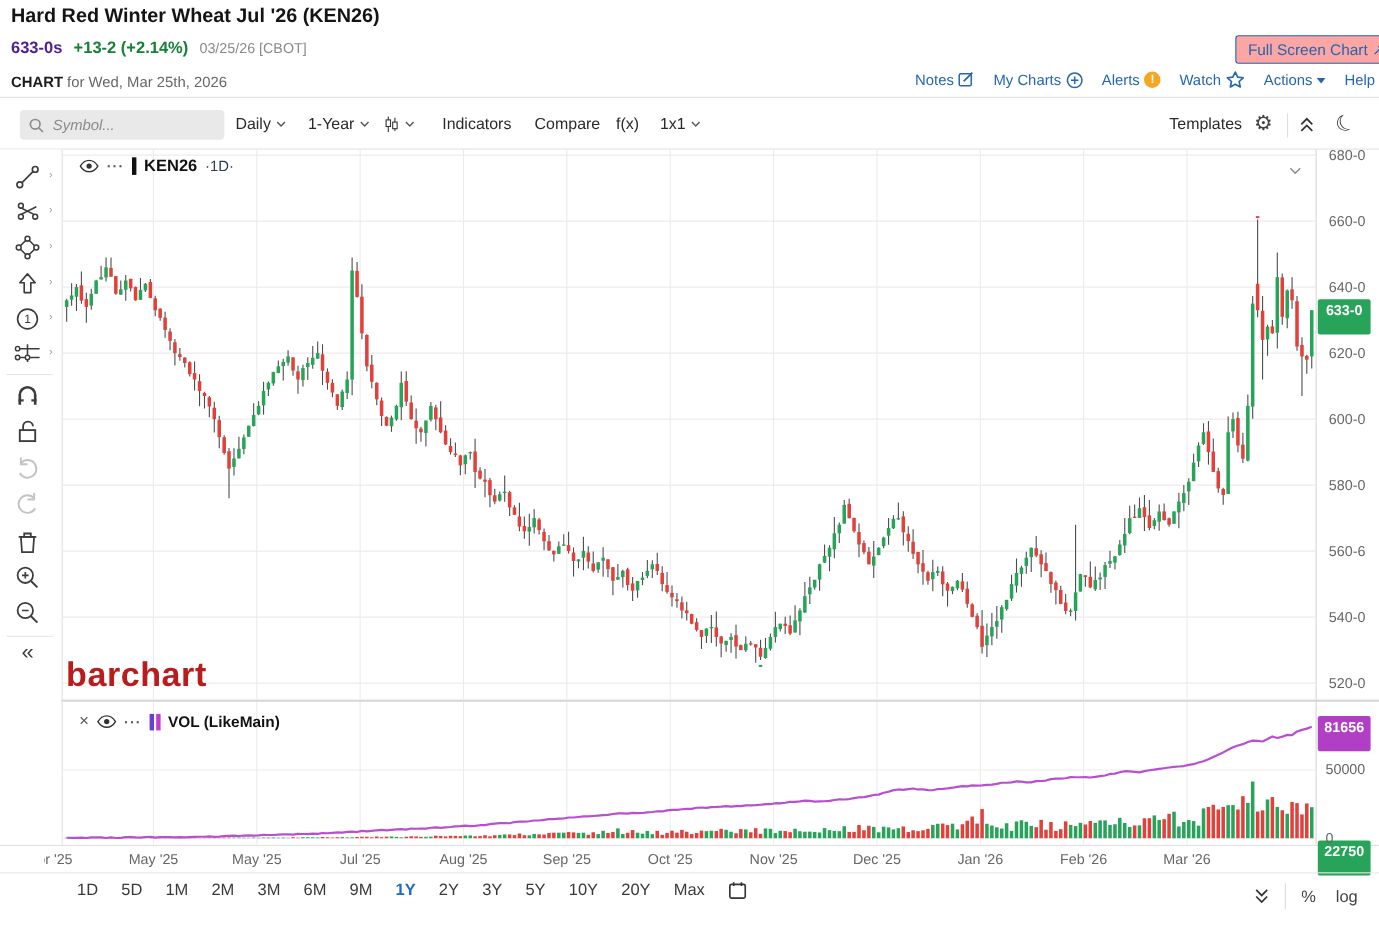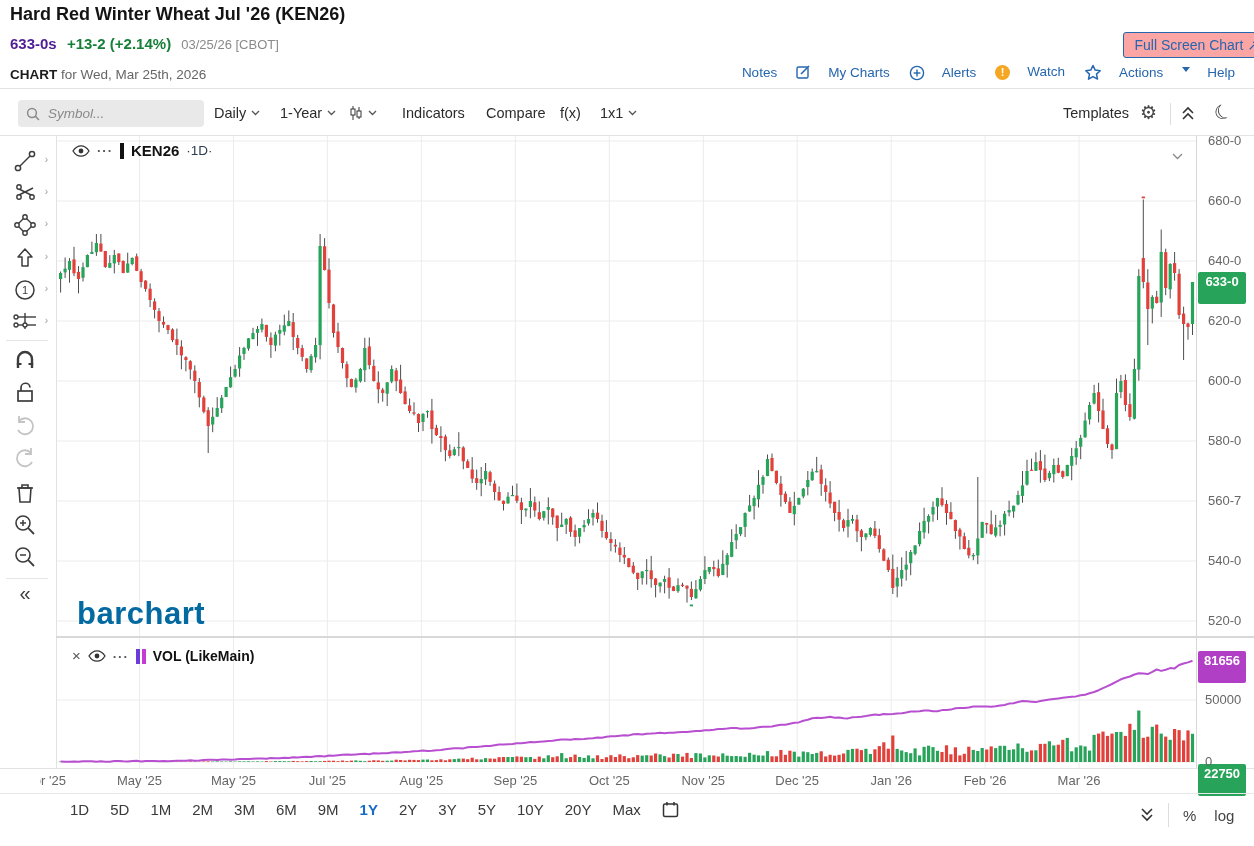--- a/index.html
+++ b/index.html
@@ -10,21 +10,21 @@
   .title{left:10px;top:4px;font-size:18px;font-weight:bold;color:#141414;}
   .quote-row{left:10px;top:35px;font-size:15px;}
   .last{font-weight:bold;color:#4c1d95;}
   .chg{font-weight:bold;color:#168039;margin-left:6px;}
   .sess{font-size:13px;color:#8a8a8a;margin-left:6px;}
   .fs-btn{right:6px;top:32px;height:24px;line-height:24px;padding:0 10px;border:1px solid #2566ae;
           border-radius:3px;color:#2566ae;font-size:14px;cursor:pointer;background:#fca5a5;}
   .chartfor{left:10px;top:67px;font-size:13.5px;color:#666;}
   .chartfor b{color:#1c1c1c;}
   .hlinks{right:6px;top:64px;display:flex;align-items:center;gap:17px;font-size:13.5px;color:#2566ae;}
-  .hlink{display:flex;align-items:flex-start;gap:19px;cursor:pointer;}
+  .hlink{display:flex;align-items:center;gap:4px;cursor:pointer;}
   .alert-badge{width:15px;height:15px;border-radius:50%;background:#f5a623;color:#fff;font-weight:bold;
                font-size:11px;text-align:center;line-height:15px;}
   .help-badge{width:14px;height:14px;border-radius:50%;border:1.5px solid #2566ae;color:#2566ae;
               font-weight:bold;font-size:10px;text-align:center;line-height:14px;}
   .caret{width:0;height:0;border-left:4px solid transparent;border-right:4px solid transparent;
          border-top:5px solid #2566ae;margin-top:2px;}
   .hr{left:0;right:0;height:1px;background:#e3e3e3;}
   
   .search{left:18px;top:100px;width:186px;height:27px;background:#e9e9e9;border-radius:4px;
           display:flex;align-items:center;padding:0 8px;gap:6px;box-sizing:border-box;}
@@ -50,21 +50,21 @@
   .legend{left:72px;top:142px;display:flex;align-items:center;gap:7px;}
   .legend .sym{font-size:15px;font-weight:bold;color:#111;}
   .legend .intv{font-size:13.5px;color:#2d3e50;}
   .colorbar{width:4px;height:16px;background:#111;}
   .dots{color:#555;font-size:13px;letter-spacing:1px;font-weight:bold;}
   .vlegend{left:72px;top:648px;display:flex;align-items:center;gap:7px;}
   .vlegend .lab{font-size:14px;font-weight:bold;color:#111;}
   .vbar1{width:4px;height:15px;background:#6d3bd8;}
   .vbar2{width:4px;height:15px;background:#c43ad2;}
   .xicon{font-size:15px;color:#555;line-height:14px;}
-  .watermark{left:60px;top:596px;font-size:31px;font-weight:bold;color:#0369a1;letter-spacing:0.5px;margin-left:17px;}
+  .watermark{left:60px;top:596px;font-size:31px;font-weight:bold;color:#b91c1c;letter-spacing:0.5px;}
   .pane-chev{left:1172px;top:146px;}
   
   .yaxis{left:1197px;top:136px;width:57px;height:500px;}
   .yl{position:absolute;left:11px;font-size:13px;color:#666;}
   .badge{position:absolute;left:1px;width:48px;height:32px;border-radius:2px;color:#fff;
          font-size:13px;font-weight:bold;text-align:center;line-height:20px;}
   .vaxis{left:1197px;top:638px;width:57px;height:130px;}
   .vaxis .yl{left:8px;}
   .xaxis{left:40px;top:770px;width:1214px;height:22px;overflow:hidden;}
   .xl{position:absolute;top:3px;font-size:13px;color:#666;transform:translateX(-50%);white-space:nowrap;}
@@ -1131,21 +1131,21 @@
     <span class="lab">VOL (LikeMain)</span>
   </div>
 
   <div class="abs yaxis" id="price-axis-labels">
       <div class="yl" style="top: -3px;">680-0</div>
       <div class="yl" style="top: 57px;">660-0</div>
       <div class="yl" style="top: 117px;">640-0</div>
       <div class="yl" style="top: 177px;">620-0</div>
       <div class="yl" style="top: 237px;">600-0</div>
       <div class="yl" style="top: 297px;">580-0</div>
-      <div class="yl" style="top: 357px;">560-7</div>
+      <div class="yl" style="top: 357px;">560-6</div>
       <div class="yl" style="top: 417px;">540-0</div>
       <div class="yl" style="top: 477px;">520-0</div>
     </div>
   <div class="abs yaxis" style="pointer-events:none;">
     <div class="badge" id="last-badge" style="background: rgb(39, 164, 90); top: 136px;">633-0</div>
   </div>
   <div class="abs vaxis">
     <div class="badge" id="oi-badge" style="background: rgb(177, 63, 198); top: 12.7466px;">81656</div>
     <div class="yl" id="vol-mid" style="top: 54px;">50000</div>
     <div class="badge" id="vol-badge" style="background: rgb(39, 164, 90); top: 85.79px; margin-top: 40px;">22750</div>

